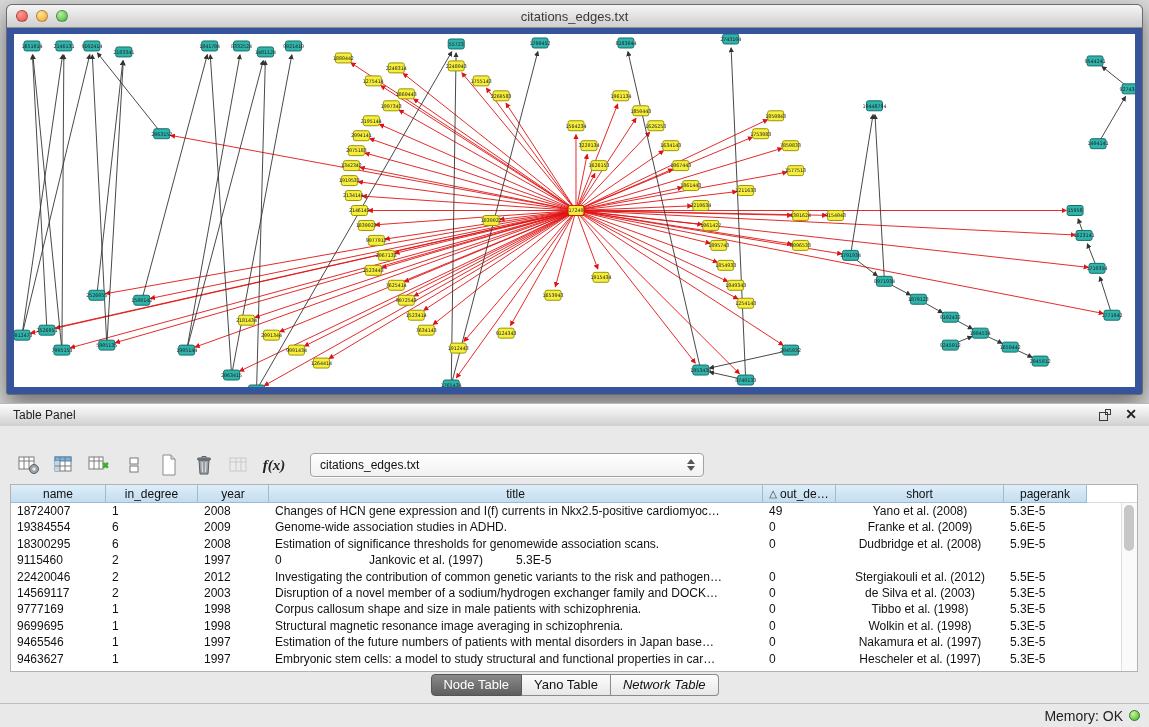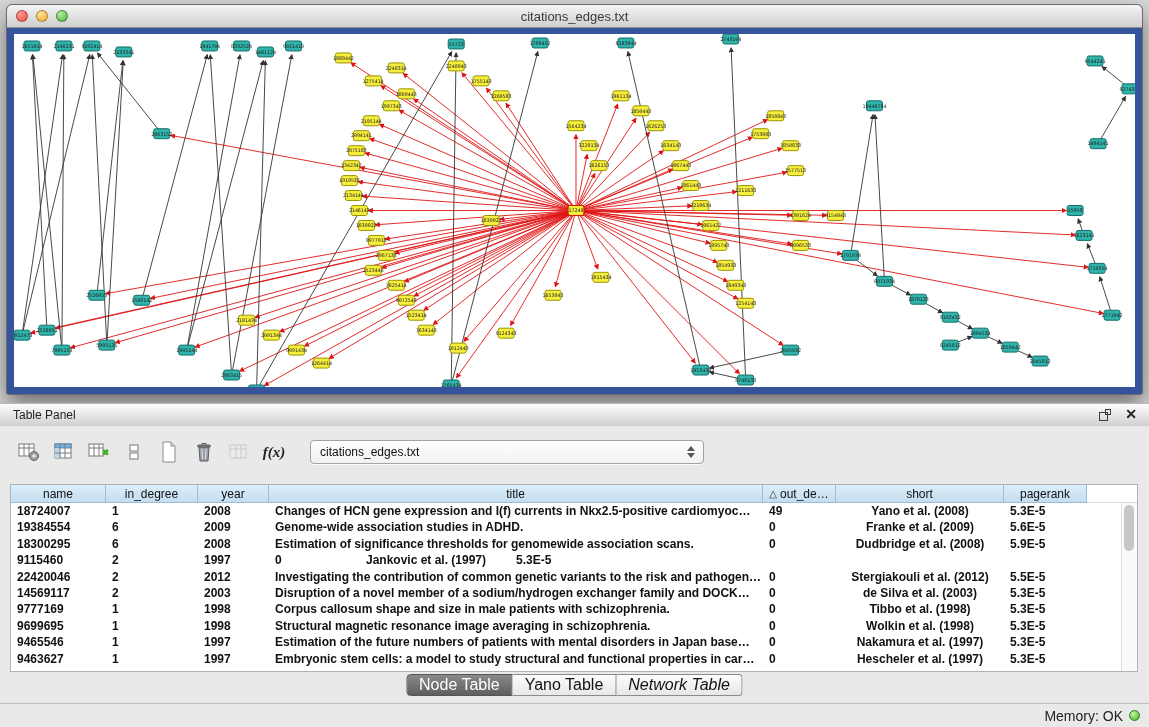--- a/index.html
+++ b/index.html
@@ -31,50 +31,50 @@
   .panel-header{height:22px;background:linear-gradient(#fdfdfd,#d0d0d0);border-top:1px solid #b8b8b8;
                 border-bottom:1px solid #9b9b9b;position:relative;display:flex;align-items:center;}
   .panel-title{font-size:12px;color:#222;margin-left:13px;}
   .float-icon{position:absolute;right:38px;top:5px;width:12px;height:12px;cursor:default;}
   .fi-outer{position:absolute;left:0;bottom:0;width:9px;height:9px;border:1.5px solid #3a3a3a;box-sizing:border-box;}
   .fi-inner{position:absolute;right:0;top:0;width:6px;height:6px;border:1.5px solid #3a3a3a;background:#e9e9e9;box-sizing:border-box;}
   .close-icon{position:absolute;right:12px;top:2px;font-size:14px;font-weight:bold;color:#222;cursor:default;}
   .panel-body{position:absolute;top:23px;left:0;right:0;bottom:0;background:#e9e9e9;}
 
   
-  .toolbar{display:flex;align-items:center;gap:9px;padding:11px 0 0 16px;height:30px;}
+  .toolbar{display:flex;align-items:center;gap:9px;padding:24px 0 0 16px;height:30px;}
   .tbtn{width:26px;height:24px;border:none;background:transparent;padding:0;display:flex;align-items:center;justify-content:center;}
   .tbtn svg{display:block;}
   .fx{font-family:"Liberation Serif",serif;font-style:italic;font-weight:bold;font-size:15px;color:#222;}
   .combo{margin-left:14px;width:392px;height:22px;border:1px solid #a3a3a3;border-radius:4px;
          background:linear-gradient(#ffffff,#f1f1f1);display:flex;align-items:center;position:relative;
          box-shadow:0 1px 0 rgba(255,255,255,.8);}
   .combo-text{font-size:12px;color:#111;padding-left:9px;flex:1;}
   .combo-arrows{width:16px;display:flex;flex-direction:column;align-items:center;gap:2px;margin-right:4px;}
   .combo-arrows i{display:block;width:0;height:0;border-left:4px solid transparent;border-right:4px solid transparent;}
   .combo-arrows i.up{border-bottom:5px solid #555;}
   .combo-arrows i.dn{border-top:5px solid #555;}
 
   
   .table{position:absolute;left:10px;right:11px;top:58px;bottom:55px;background:#fff;border:1px solid #b2b2b2;overflow:hidden;}
   .thead{display:flex;height:18px;font-size:12px;color:#111;}
   .hcell{background:linear-gradient(#ddeefa,#c3ddef);border-right:1px solid #9fbbd2;border-bottom:1px solid #9fbbd2;
          display:flex;align-items:center;justify-content:center;box-sizing:border-box;overflow:hidden;white-space:nowrap;}
   .hcell.filler{background:#fff;border-right:none;border-bottom:1px solid #d9d9d9;flex:1;}
   .sort{margin-right:3px;font-size:10px;color:#333;}
   .c0{width:95px;} .c1{width:92px;} .c2{width:71px;} .c3{width:494px;} .c4{width:73px;} .c5{width:168px;} .c6{width:83px;}
-  .tbody{position:absolute;top:18px;left:0;right:15px;bottom:0;overflow:hidden;font-weight:bold;}
+  .tbody{position:absolute;top:18px;left:0;right:15px;bottom:0;overflow:hidden;}
   .trow{display:flex;height:16.4px;line-height:16.4px;font-size:12px;color:#111;}
   .tcell{padding:0 6px;box-sizing:border-box;white-space:nowrap;overflow:hidden;}
   .tcell.c5{text-align:center;}
   .vscroll{position:absolute;right:0;top:18px;bottom:0;width:15px;background:#fafafa;border-left:1px solid #e0e0e0;}
   .vthumb{position:absolute;top:2px;left:2px;width:10px;height:46px;border-radius:6px;background:#c7c7c7;}
 
   
-  .tabs{position:absolute;left:50%;bottom:31px;transform:translateX(-50%);display:flex;font-size:16px;}
+  .tabs{position:absolute;left:50%;bottom:31px;transform:translateX(-50%);display:flex;font-size:13px;}
   .tab{padding:2px 12px;height:16px;line-height:16px;border:1px solid #8b8b8b;border-left:none;
        background:linear-gradient(#fdfdfd,#e7e7e7);color:#111;}
   .tab:first-child{border-left:1px solid #8b8b8b;border-radius:4px 0 0 4px;}
   .tab:last-child{border-radius:0 4px 4px 0;font-style:italic;}
   .tab.active{background:linear-gradient(#8a8a8a,#5e5e5e);color:#fff;border-color:#555;}
 
   
   .statusbar{position:absolute;left:0;right:0;bottom:0;height:23px;border-top:1px solid #bdbdbd;
              display:flex;align-items:center;justify-content:flex-end;gap:6px;padding-right:9px;font-size:14px;color:#222;}
   .memdot{width:11px;height:11px;border-radius:50%;border:1px solid #2c7a22;box-sizing:border-box;

